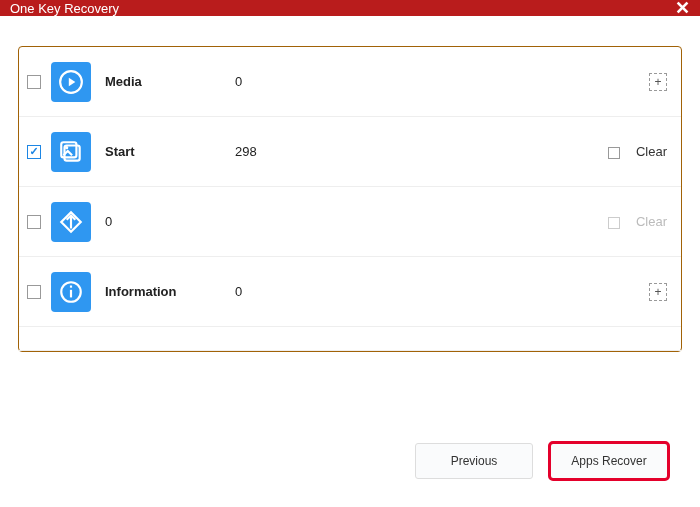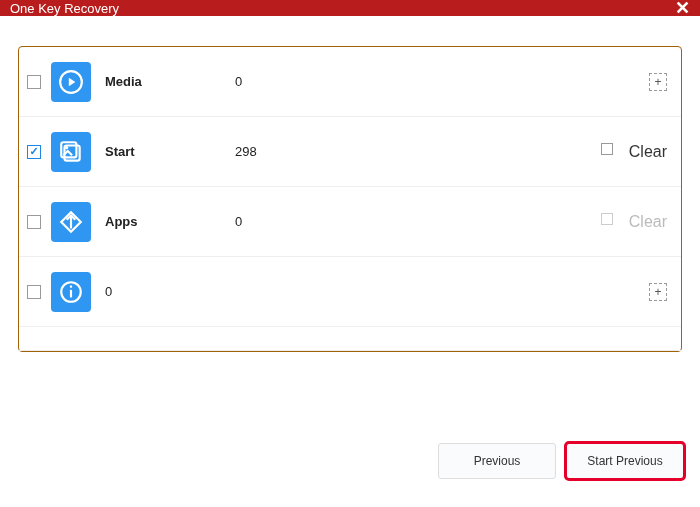--- a/index.html
+++ b/index.html
@@ -89,44 +89,44 @@
     width: 130px;
   }
   .count {
     font-size: 13px;
     color: #222;
     width: 80px;
   }
   .spacer { flex: 1; }
   .clear-group {
     display: flex;
-    align-items: flex-start;
+    align-items: flex-end;
     gap: 6px;
-    font-size: 16px;
+    font-size: 13px;
     color: #333;
   }
   .clear-group.disabled { color: #bbb; }
   .clear-group.disabled .cb { border-color: #ccc; }
   .expand-box {
     width: 18px;
     height: 18px;
     border: 1px dashed #999;
     display: flex;
     align-items: center;
     justify-content: center;
     font-size: 12px;
     color: #555;
     cursor: pointer;
   }
   .footer {
     position: absolute;
     bottom: 28px;
-    right: 16px;
-    display: flex;
-    gap: 10px;
+    right: 32px;
+    display: flex;
+    gap: 17px;
   }
   .btn {
     width: 118px;
     height: 36px;
     border: 1px solid #ddd;
     background: #fafbfc;
     border-radius: 3px;
     font-size: 12px;
     color: #333;
     display: flex;
@@ -185,43 +185,43 @@
 
     <div class="row">
       <div class="cb"></div>
       <div class="icon-box">
         <svg width="26" height="26" viewBox="0 0 24 24">
             <path d="M12 3 L21 12 L12 21 L3 12 Z" fill="none" stroke="#fff" stroke-width="2"></path>
             <path d="M8 10 L12 6 L16 10" fill="none" stroke="#fff" stroke-width="2"></path>
             <path d="M12 6 L12 18" fill="none" stroke="#fff" stroke-width="2"></path>
           </svg>
       </div>
-      <div class="label">Apps</div>
       <div class="count">0</div>
       <div class="spacer"></div>
       <div class="clear-group disabled">
         <div class="cb small"></div>
         <span>Clear</span>
       </div>
     </div>
 
     <div class="row">
       <div class="cb"></div>
       <div class="icon-box">
         <svg width="26" height="26" viewBox="0 0 24 24">
             <circle cx="12" cy="12" r="9" fill="none" stroke="#fff" stroke-width="2"></circle>
             <rect x="11" y="10" width="2" height="7" fill="#fff"></rect>
             <rect x="11" y="6" width="2" height="2" fill="#fff"></rect>
           </svg>
       </div>
+      <div class="label">Information</div>
       <div class="count">0</div>
       <div class="spacer"></div>
       <div class="expand-box">+</div>
     </div>
 
     <div class="row tail-row"></div>
   </div>
 </div>
 
 <div class="footer">
   <div class="btn">Previous</div>
-  <div class="btn primary">Start Previous</div>
+  <div class="btn primary">Apps Recover</div>
 </div>
 
 </body></html>

